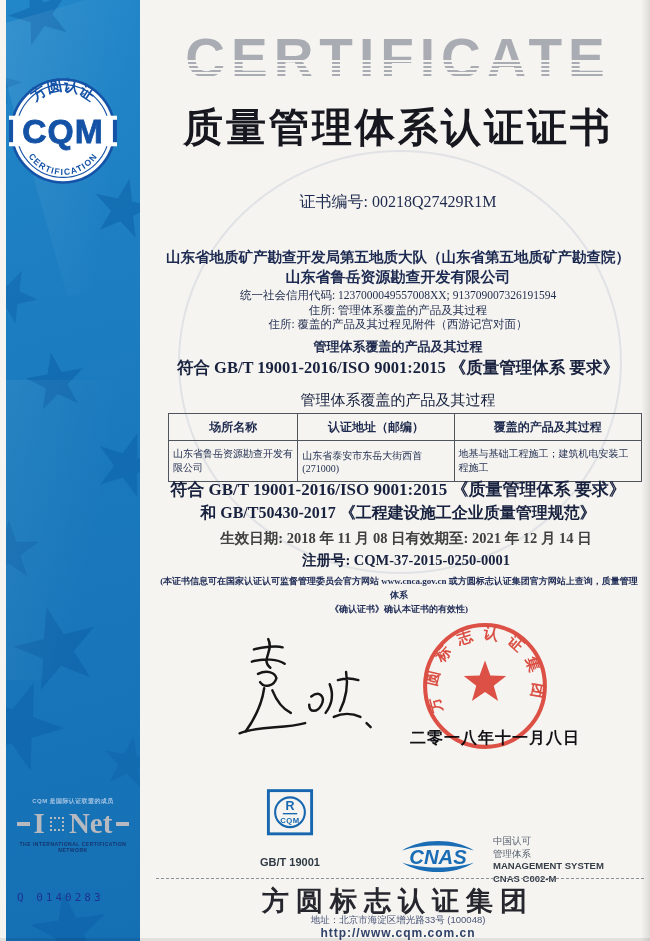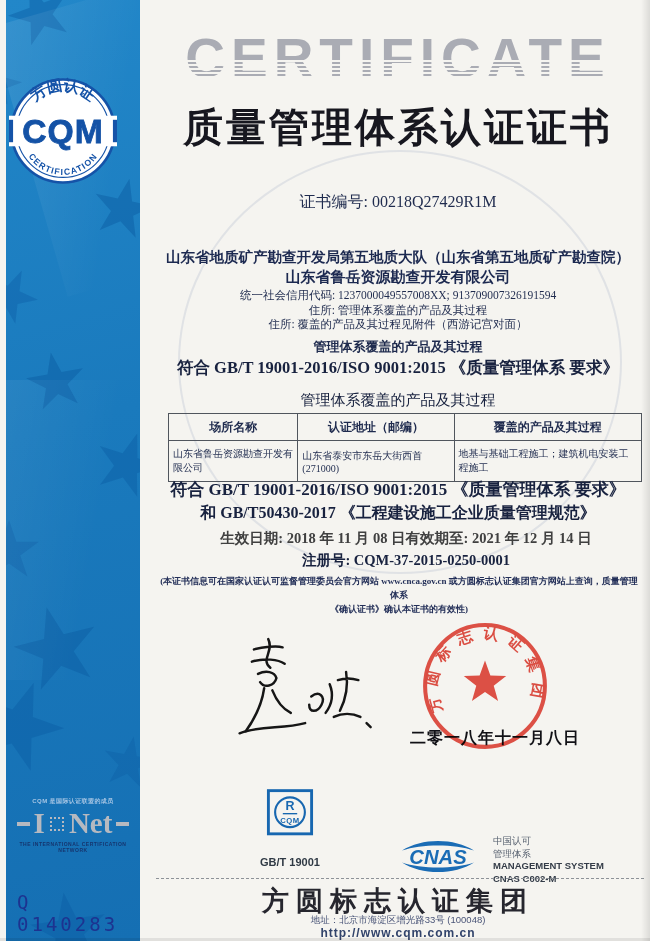--- a/index.html
+++ b/index.html
@@ -23,21 +23,21 @@
   .side-logo{position:absolute;left:3px;top:77px;width:108px;height:108px;}
 
   .iqnet{position:absolute;left:0;width:134px;top:797px;text-align:center;font-family:"Liberation Sans",sans-serif;}
   .iqnet-member{font-size:6px;letter-spacing:.4px;color:#a6c5e4;font-weight:bold;}
   .iqnet-row{display:flex;align-items:center;justify-content:center;gap:4px;margin-top:3px;color:#b6b9c0;}
   .iqnet-dash{width:13px;height:4px;background:#b6b9c0;}
   .iqnet-name{font-family:"Liberation Serif",serif;font-weight:bold;font-size:29px;line-height:1;}
   .iqnet-q{width:10px;height:10px;border:2.5px dotted #b6b9c0;display:inline-block;margin:0 1px;}
   .iqnet-sub{margin-top:3px;font-size:5px;letter-spacing:.5px;color:#16356e;font-weight:bold;}
   .serial{position:absolute;left:11px;top:891px;font-family:"DejaVu Sans Mono",monospace;
-          font-size:19px;color:#1d3390;letter-spacing:3px;}
+          font-size:11px;color:#1d3390;letter-spacing:3px;}
 
   
   .watermark{top:26px;font-family:"Liberation Sans",sans-serif;font-weight:bold;font-size:55px;
              letter-spacing:6px;color:#aaacb4;}
   .wm-stripes{left:150px;width:496px;top:58px;height:32px;
               background:repeating-linear-gradient(180deg,rgba(245,244,240,0) 0 2px,#f5f4f0 2px 4px);}
   .title{top:100px;font-family:"Liberation Sans",sans-serif;font-weight:bold;font-size:40px;
          letter-spacing:3px;color:#17171f;}
 
   

